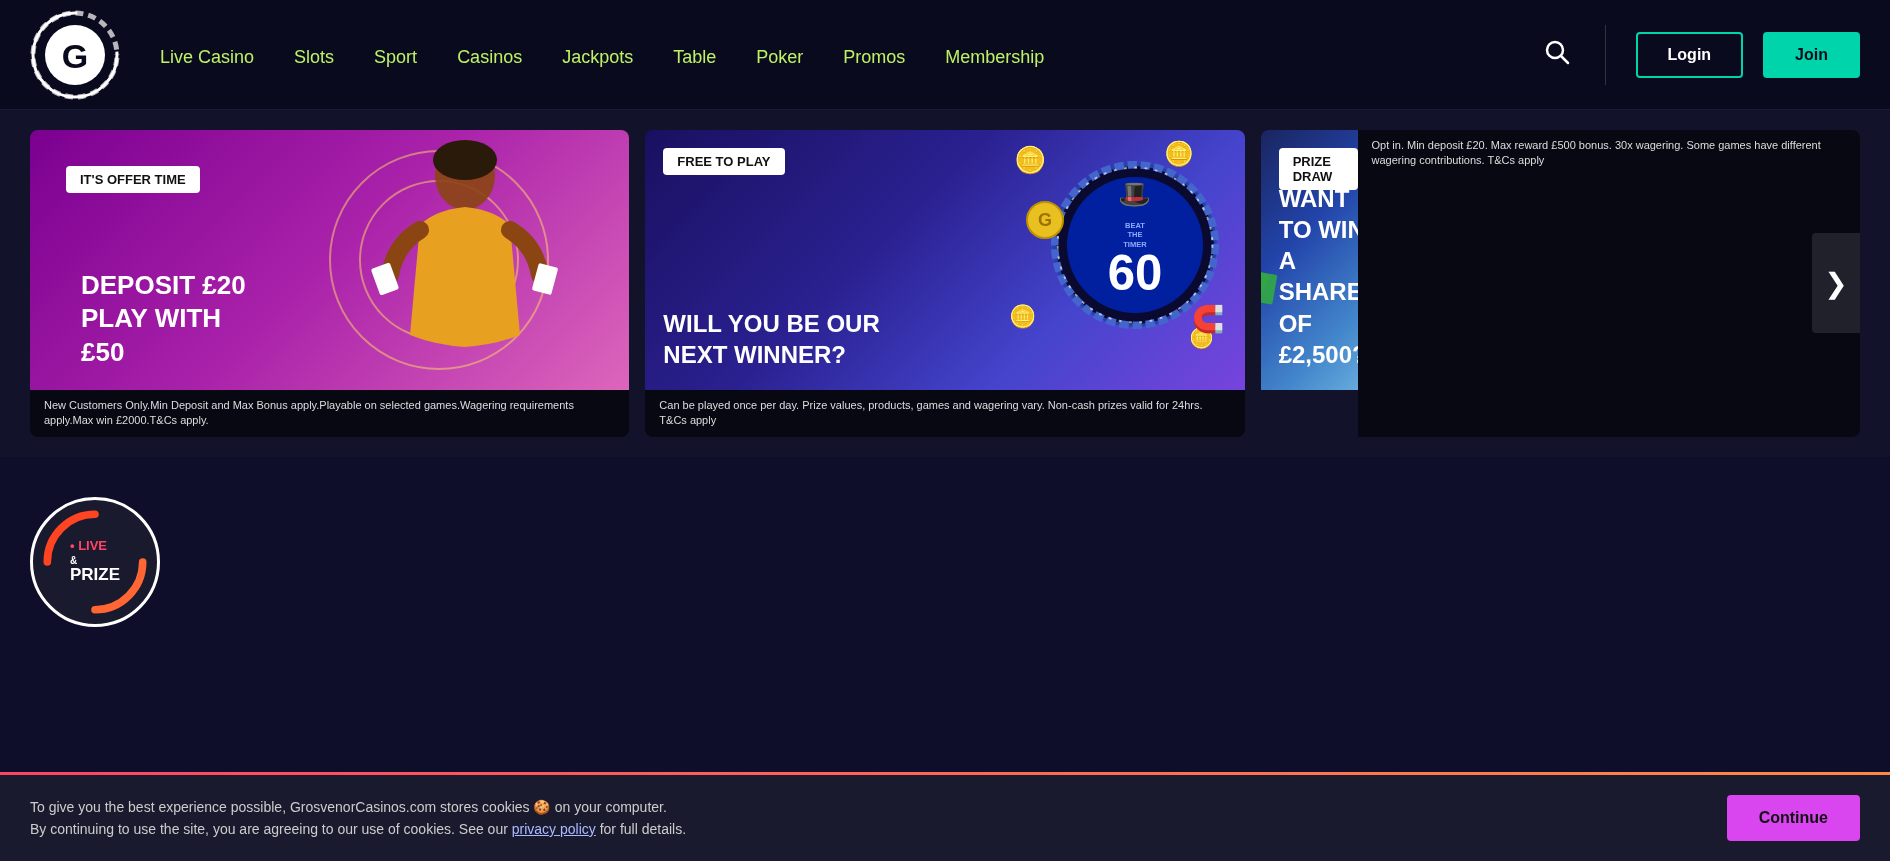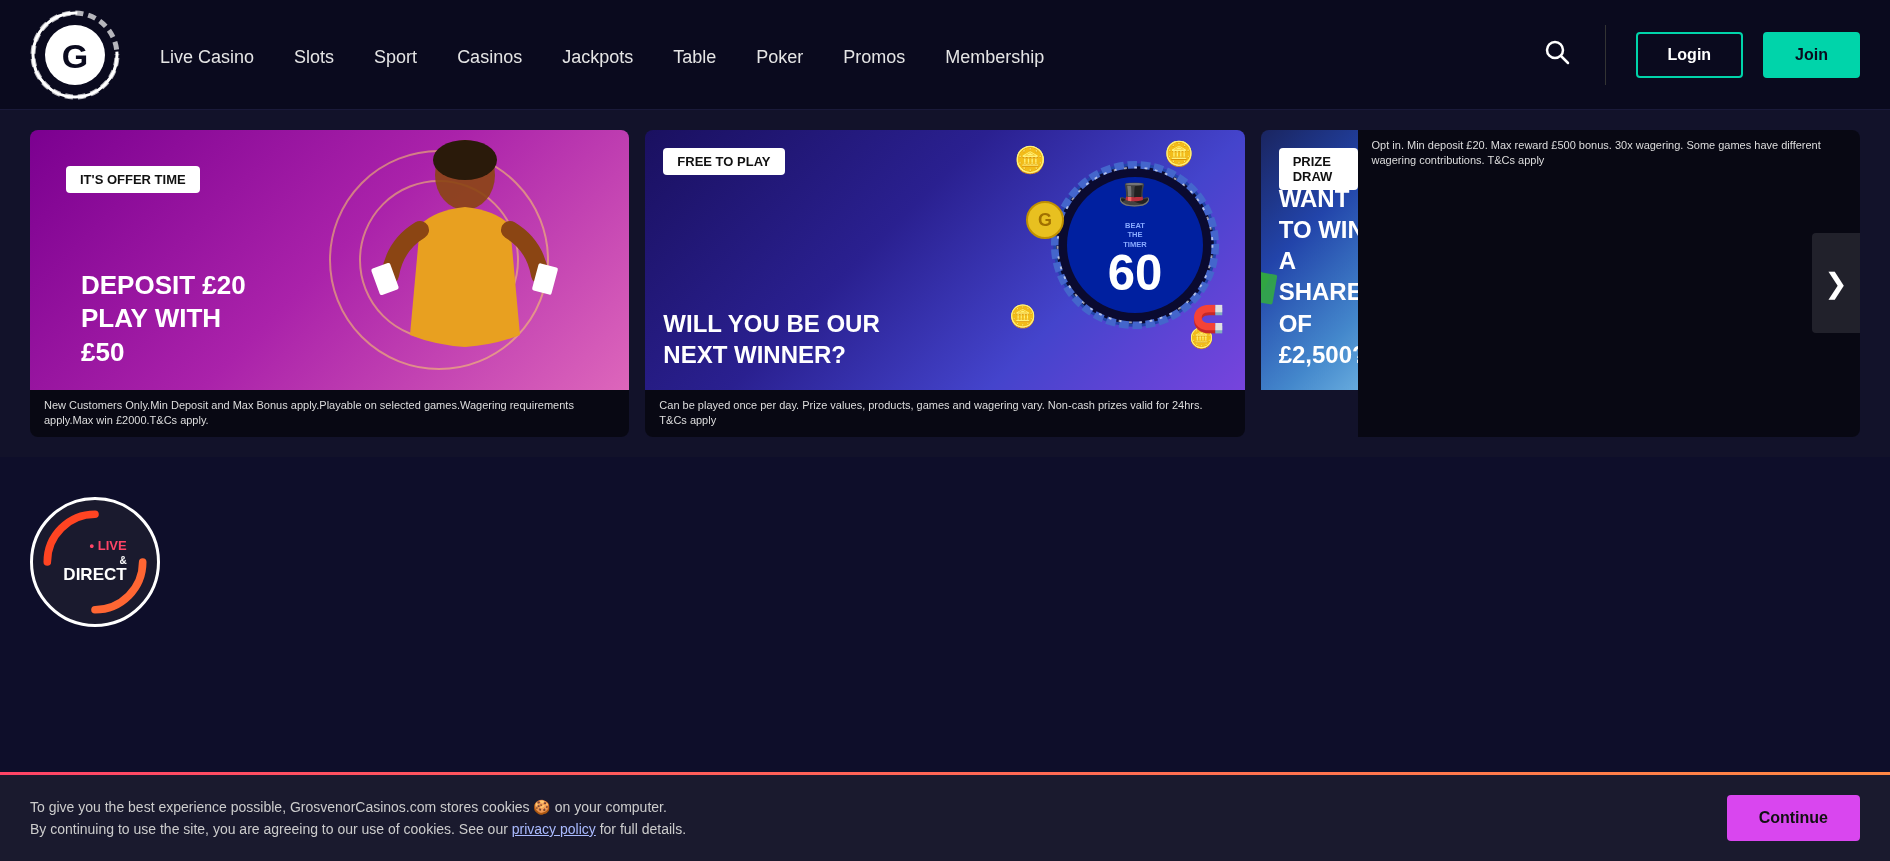--- a/index.html
+++ b/index.html
@@ -35,21 +35,21 @@
     }
 
     nav {
       display: flex;
       align-items: center;
       gap: 40px;
       flex: 1;
     }
 
     nav a {
-      color: #e5e5e5;
+      color: #bef264;
       text-decoration: none;
       font-size: 18px;
       font-weight: 400;
       white-space: nowrap;
       cursor: pointer;
       margin-top: 6px;
     }
 
     .header-right {
       display: flex;
@@ -290,21 +290,21 @@
       align-items: center;
       justify-content: center;
       position: relative;
       flex-shrink: 0;
     }
 
     .live-text-inner {
       font-size: 11px;
       font-weight: 900;
       color: white;
-      text-align: right;
+      text-align: left;
       line-height: 1.1;
       z-index: 1;
     }
 
     .live-text-inner .live-label {
       font-size: 13px;
       color: #ff4466;
     }
 
     .live-text-inner .and-text {
@@ -533,21 +533,21 @@
 
       <svg style="position:absolute;top:0;left:0;width:100%;height:100%;" viewBox="0 0 130 130" xmlns="http://www.w3.org/2000/svg">
 
         <path d="M15 65 A50 50 0 0 1 65 15" stroke="#ff4422" stroke-width="8" fill="none" stroke-linecap="round"></path>
 
         <path d="M65 115 A50 50 0 0 0 115 65" stroke="#ff6633" stroke-width="8" fill="none" stroke-linecap="round"></path>
       </svg>
       <div class="live-text-inner">
         <span class="live-label" style="font-size:13px;color:#ff4466;font-weight:900;">• LIVE</span><br>
         <span class="and-text" style="font-size:10px;">&amp;</span><br>
-        <span class="direct-text" style="font-size:17px;font-weight:900;">DIRECT</span>
+        <span class="direct-text" style="font-size:17px;font-weight:900;">PRIZE</span>
       </div>
     </div>
   </div>
 </div>
 
 <div class="cookie-banner">
   <div class="cookie-text">
     <div>To give you the best experience possible, GrosvenorCasinos.com stores cookies 🍪 on your computer.</div>
     <div>
       <span>By continuing to use the site, you are agreeing to our use of cookies. See our</span>

